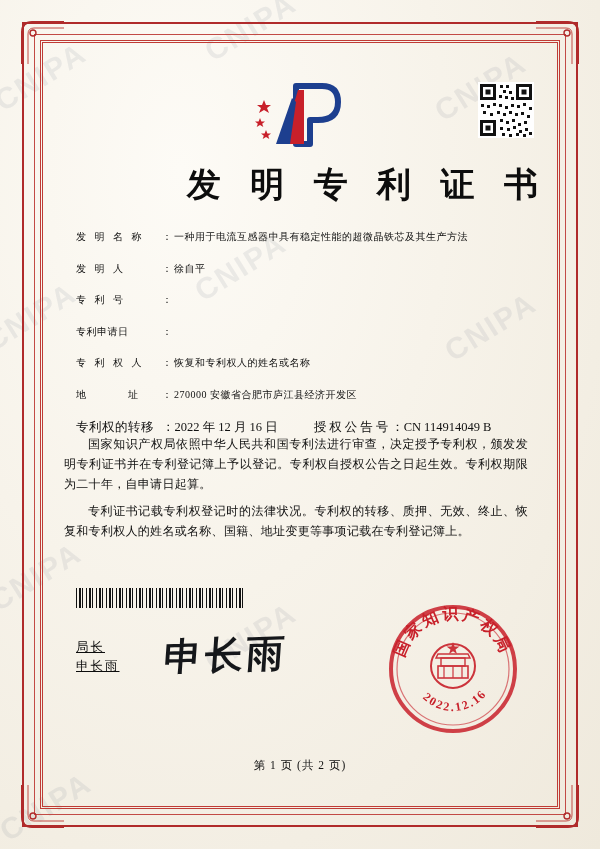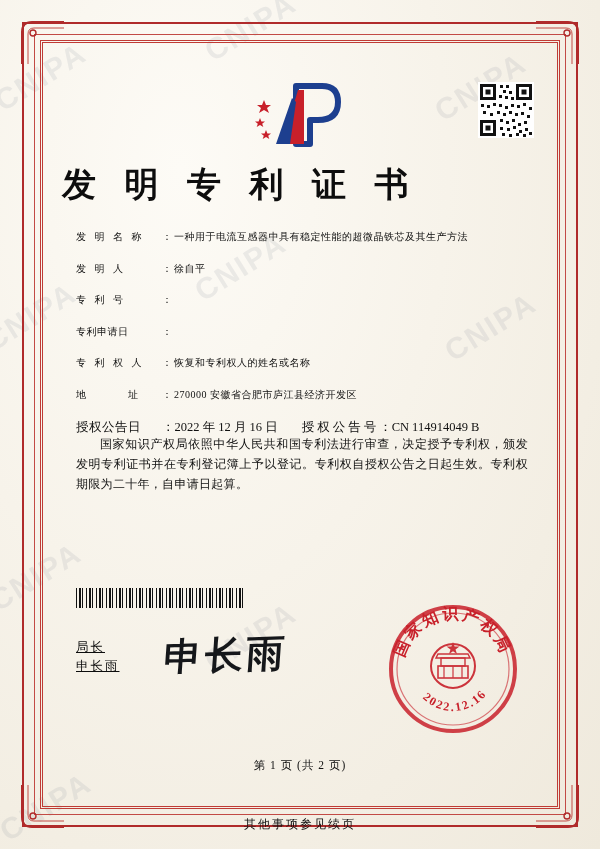--- a/index.html
+++ b/index.html
@@ -104,27 +104,27 @@
     right: 14px;
     top: 30px;
     width: 56px;
     height: 56px;
   }
 
   .title {
     position: absolute;
     left: 0; right: 0;
     top: 110px;
-    text-align: left;
+    text-align: right;
     font-size: 34px;
     font-weight: bold;
     letter-spacing: 10px;
     color: #0d0d0d;
     text-indent: 10px;
-    font-family: Liberation Serif, serif;
+    font-family: Liberation Sans, sans-serif;
   }
 
   .fields {
     position: absolute;
     left: 24px;
     right: 18px;
     top: 178px;
   }
   .field-row {
     display: flex;
@@ -153,31 +153,31 @@
   }
   .row-split {
     display: flex;
     align-items: baseline;
     font-size: 12.5px;
     white-space: nowrap;
   }
   .split-right {
     display: flex;
     align-items: baseline;
-    margin-left: 24px;
+    margin-left: 36px;
   }
   .split-right .f-label {
     width: auto;
     flex: 0 0 auto;
     letter-spacing: 3px;
   }
 
   .paragraphs {
     position: absolute;
-    left: 24px;
+    left: 12px;
     right: 20px;
     top: 382px;
     font-size: 12px;
     line-height: 20px;
     color: #111;
     text-align: justify;
   }
   .paragraphs p {
     margin: 0 0 7px 0;
     text-indent: 24px;
@@ -413,34 +413,35 @@
         <span class="f-value">恢复和专利权人的姓名或名称</span>
       </div>
 
       <div class="field-row">
         <span class="f-label">地　　　址</span>
         <span class="f-colon">：</span>
         <span class="f-value">270000 安徽省合肥市庐江县经济开发区</span>
       </div>
 
       <div class="field-row row-split">
-        <span class="f-label tight">授权公告日</span>
+        <span class="f-label tight">专利权的转移</span>
         <span class="f-colon">：</span>
         <span>2022 年 12 月 16 日</span>
         <span class="split-right">
           <span class="f-label">授权公告号</span>
           <span class="f-colon">：</span>
           <span>CN 114914049 B</span>
         </span>
       </div>
 
     </div>
 
     <div class="paragraphs">
       <p>国家知识产权局依照中华人民共和国专利法进行审查，决定授予专利权，颁发发明专利证书并在专利登记簿上予以登记。专利权自授权公告之日起生效。专利权期限为二十年，自申请日起算。</p>
+      <p>专利证书记载专利权登记时的法律状况。专利权的转移、质押、无效、终止、恢复和专利权人的姓名或名称、国籍、地址变更等事项记载在专利登记簿上。</p>
     </div>
 
     <div class="barcode"></div>
 
     <div class="sign-block">
       <div>局长</div>
       <div>申长雨</div>
     </div>
     <div class="signature">申长雨</div>
 
@@ -469,15 +470,14 @@
         <text font-size="12" font-weight="bold" fill="#c8202a" font-family="'Liberation Serif', serif" letter-spacing="2">
           <textPath href="#arcBottom" startOffset="24%">2022.12.16</textPath>
         </text>
       </svg>
     </div>
 
     <div class="page-no">第 1 页 (共 2 页)</div>
 
   </div>
 
-  <div class="footer-note">其他事项参见续页</div>
 
 </div>
 
 </body></html>

